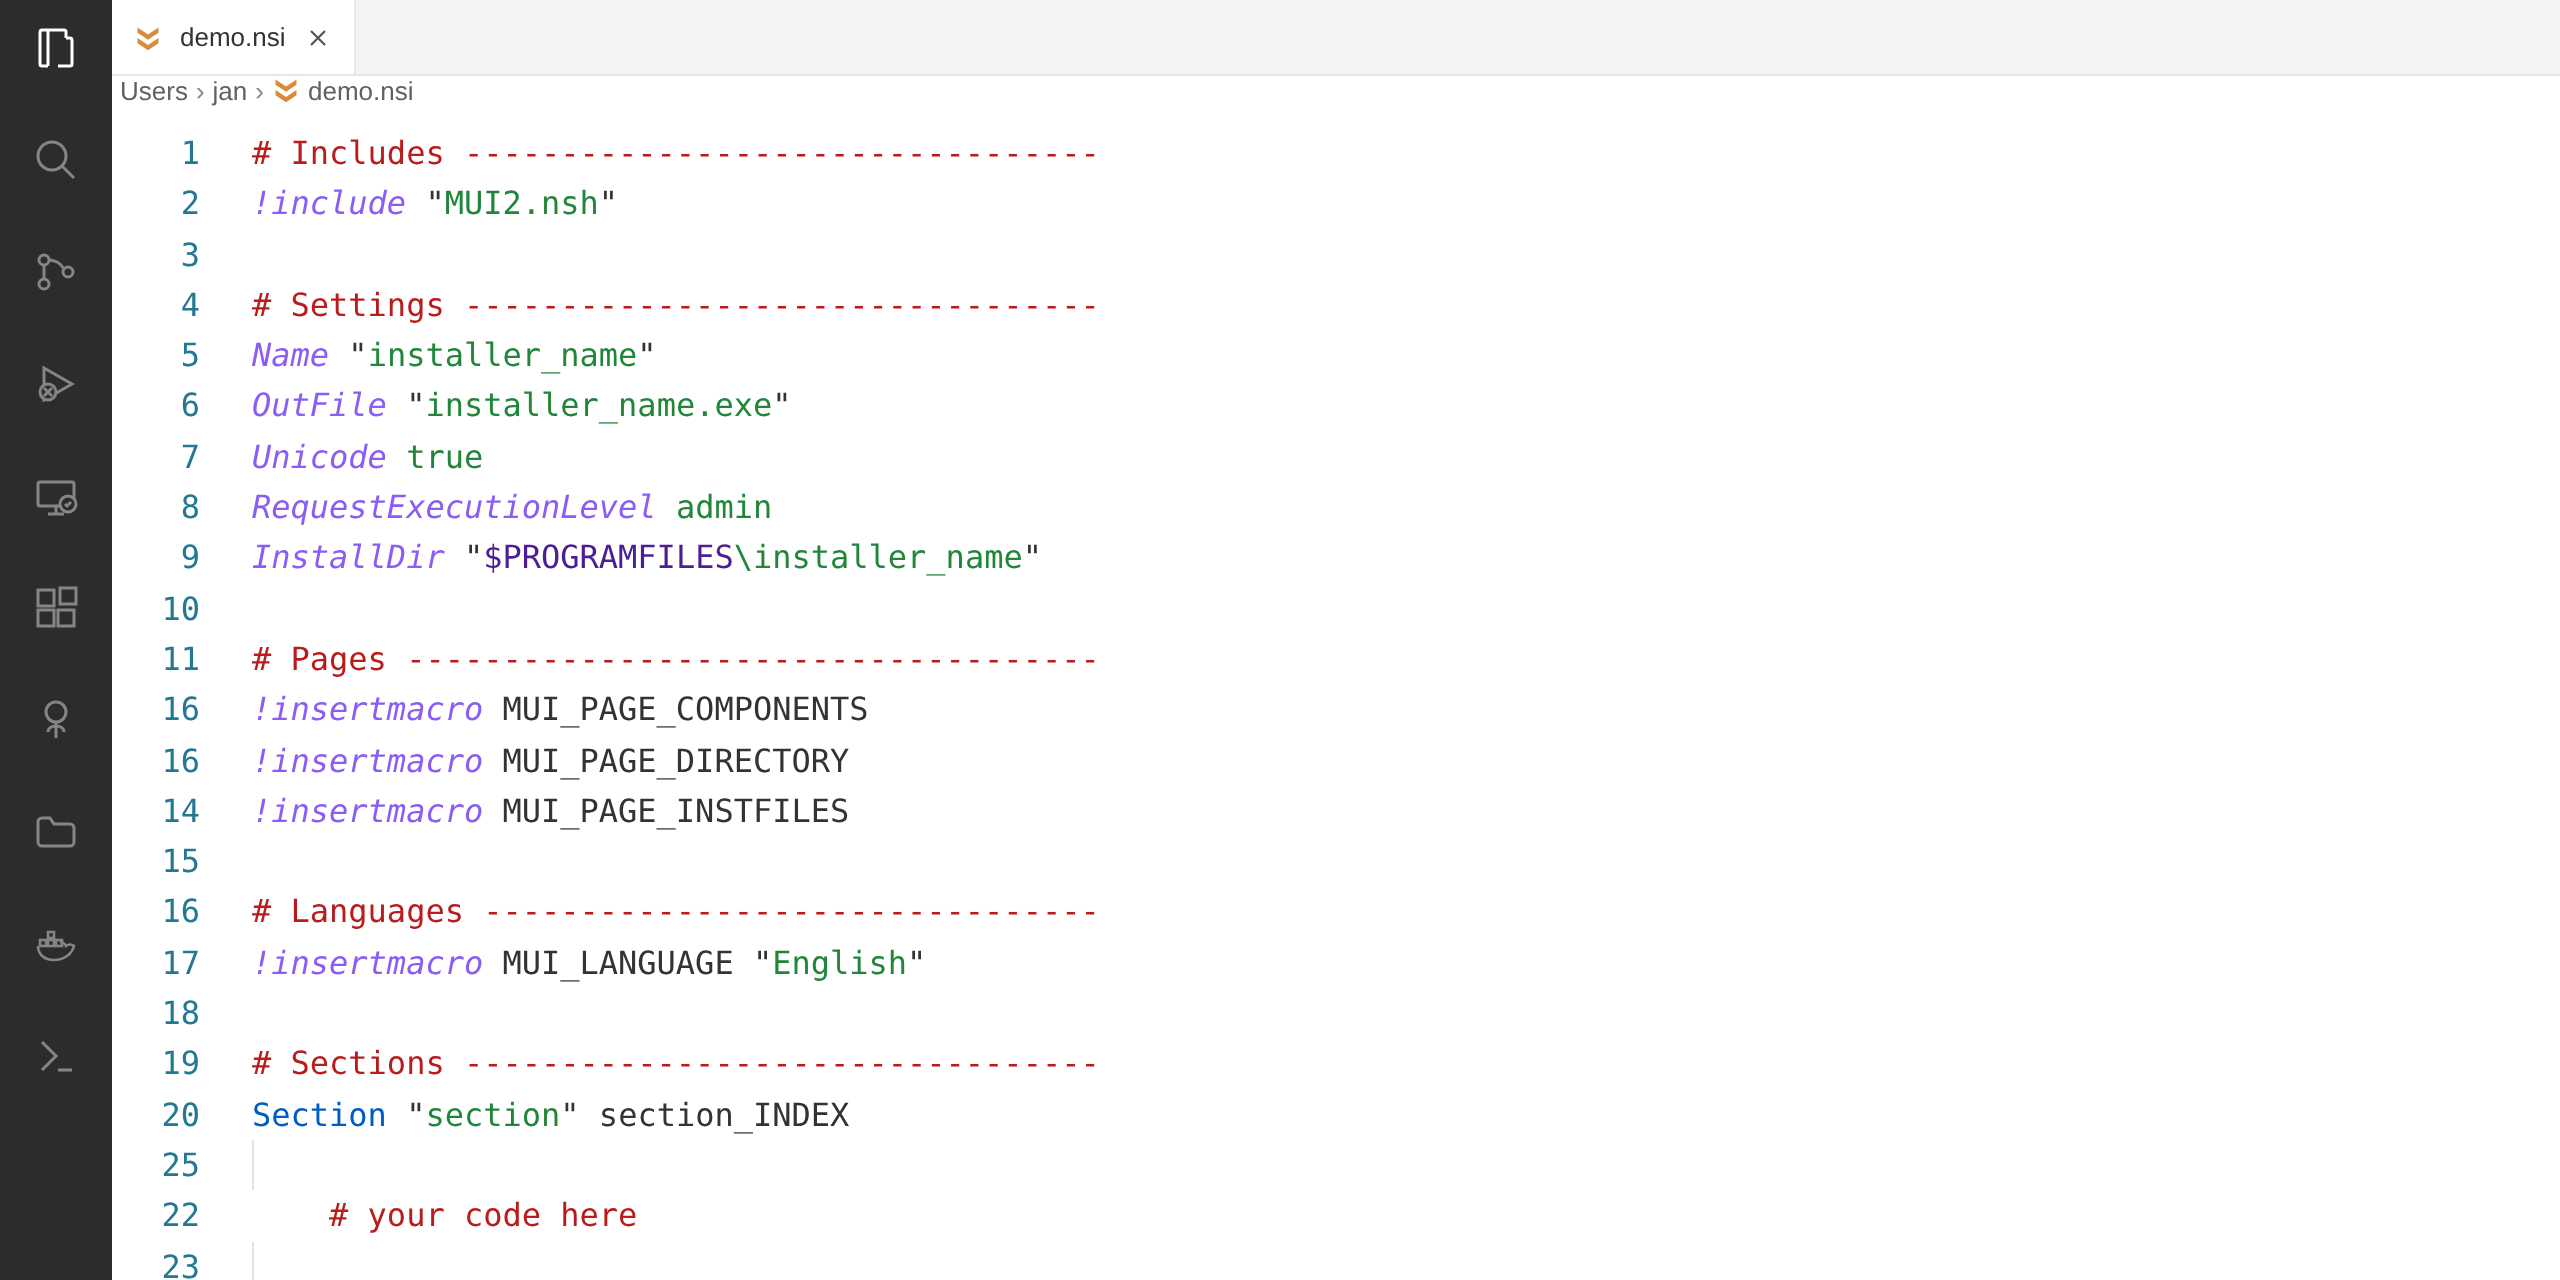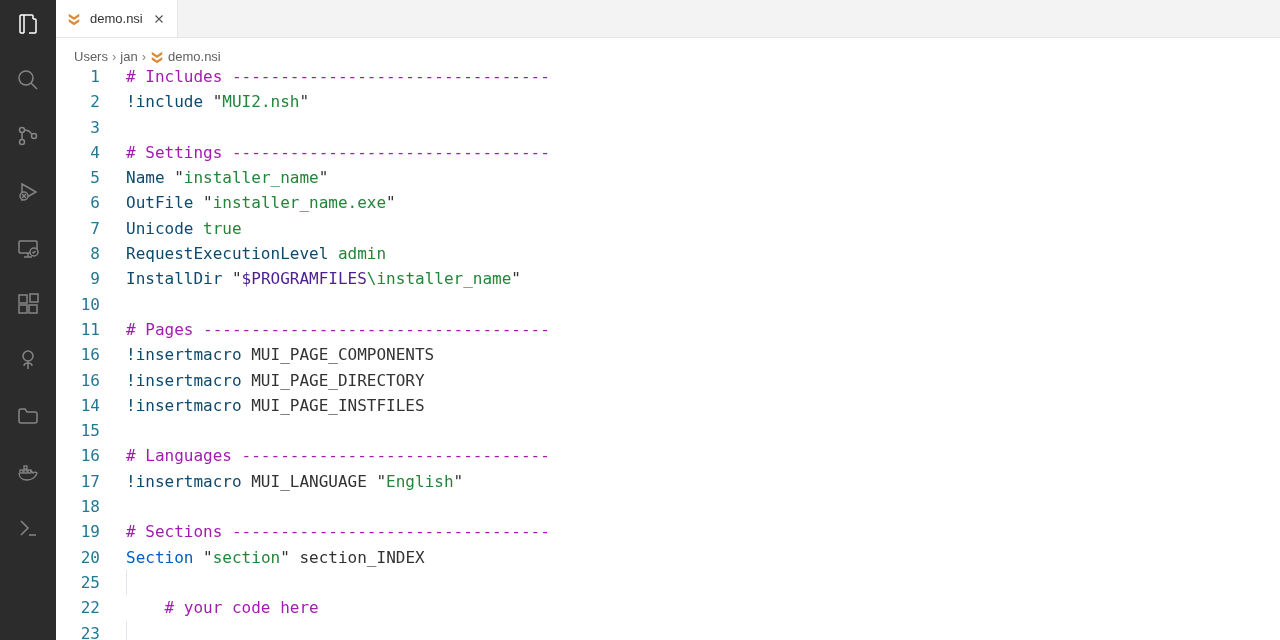--- a/index.html
+++ b/index.html
@@ -55,22 +55,22 @@
   border-right: 1px solid #e7e7e7;
   font-size: 13px;
   color: #333;
 }
 .tab-icon { width: 16px; height: 16px; color: #d98b3a; display:flex; align-items:center; justify-content:center;}
 .tab-close { width: 16px; height: 16px; color: #555; cursor: pointer; display:flex; align-items:center; justify-content:center;}
 .tab-icon svg, .tab-close svg { width: 14px; height: 14px; }
 .breadcrumbs {
   height: 26px;
   display: flex;
-  align-items: flex-end;
-  padding-left: 18px;
+  align-items: flex-start;
+  padding-left: 4px;
   gap: 4px;
   font-size: 13px;
   color: #616161;
 }
 .breadcrumbs .chev { color: #888; }
 .breadcrumbs .bc-icon { color: #d98b3a; display:flex; align-items:center; }
 .breadcrumbs .bc-icon svg { width:14px; height:14px;}
 .editor {
   flex: 1;
   display: flex;
@@ -82,22 +82,22 @@
 .gutter {
   width: 70px;
   text-align: right;
   padding-right: 26px;
   color: #237893;
   user-select: none;
 }
 .gutter div { height: 25.3px; }
 .code { flex: 1; }
 .code-line { height: 25.3px; white-space: pre; }
-.c-comment { color: #a21caf; }
-.c-keyword { color: #0c4a6e; }
+.c-comment { color: #b91c1c; }
+.c-keyword { color: #8b5cf6; font-style: italic; }
 .c-string { color: #22863a; }
 .c-quote { color: #333; }
 .c-variable { color: #4c1d95; }
 .c-section { color: #005cc5; }
 .indent-guide { border-left: 1px solid #e1e4e8; display:inline-block; height:100%; vertical-align:top; }
 </style>
 </head>
 <body>
 
 <div class="activity-bar">

